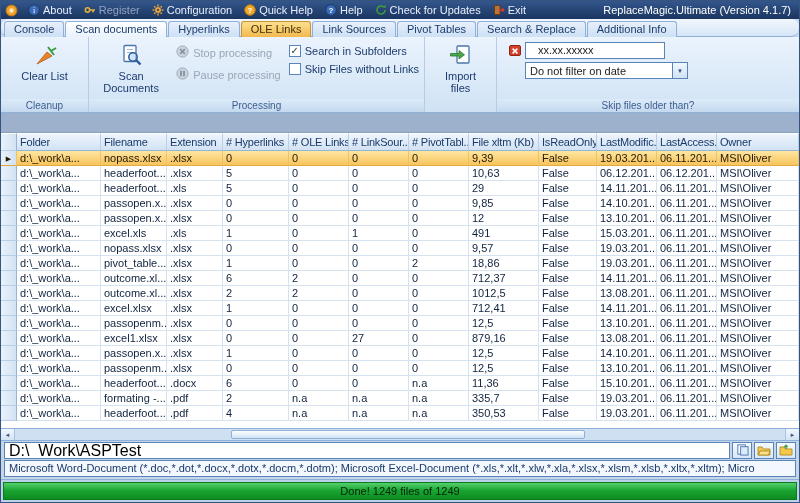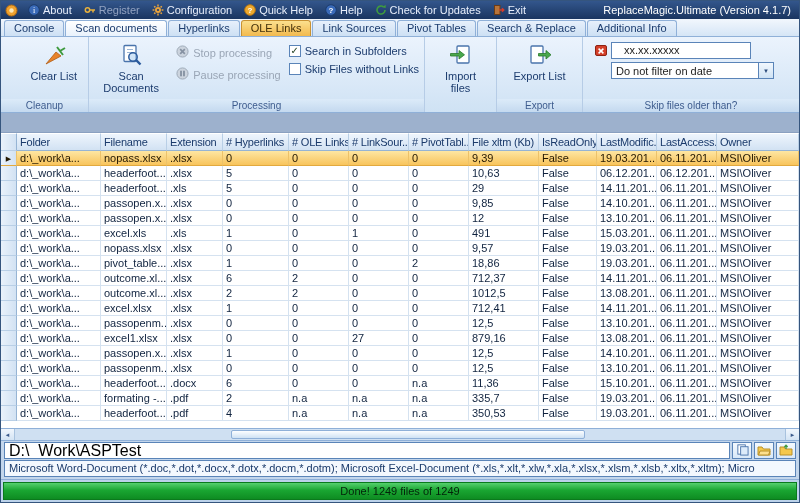--- a/index.html
+++ b/index.html
@@ -9,21 +9,21 @@
 
   
   .titlebar { height:18px; background:linear-gradient(#33568c,#1a3560); display:flex; align-items:center; padding:0 4px; color:#e8effc; flex:0 0 auto; }
   .app-icon { width:13px; height:13px; margin-right:4px; flex:0 0 auto; }
   .menu-item { display:flex; align-items:center; gap:3px; padding:0 6px; height:100%; white-space:nowrap; cursor:default; }
   .menu-item.disabled { color:#93a3c2; }
   .ti { width:12px; height:12px; display:inline-block; flex:0 0 auto; }
   .titlebar-title { margin-left:auto; padding-right:4px; color:#ffffff; white-space:nowrap; }
 
   
-  .tabbar { height:18px; background:linear-gradient(#f2f7fd,#d5e5f6); border-bottom:1px solid #8fb0d8; display:flex; align-items:flex-end; padding:2px 3px 0; gap:1px; flex:0 0 auto; }
+  .tabbar { height:18px; background:linear-gradient(#f2f7fd,#d5e5f6); border-bottom:1px solid #8fb0d8; display:flex; align-items:center; padding:2px 3px 0; gap:1px; flex:0 0 auto;border-radius:8px; }
   .tab { padding:1px 9px 2px; border:1px solid #8fb0d8; border-bottom:none; border-radius:3px 3px 0 0; background:linear-gradient(#e7f0fb,#cde0f4); color:#1c3c6e; white-space:nowrap; cursor:default; }
   .tab.active { background:linear-gradient(#ffffff,#e9f2fc); }
   .tab.highlight { background:linear-gradient(#fbe08e,#f2b94e); border-color:#c89233; color:#42300a; }
 
   
   .ribbon { height:76px; background:linear-gradient(#ebf3fd,#cfe2f4); border-bottom:1px solid #8fb0d8; display:flex; flex:0 0 auto; }
   .rgroup { display:flex; flex-direction:column; border-right:1px solid #b6cce6; }
   .rgroup-content { flex:1; display:flex; align-items:flex-start; padding:3px 5px 0; gap:8px; }
   .rgroup-caption { height:13px; line-height:13px; text-align:center; color:#3e5c8e; font-size:10px; background:linear-gradient(#dcebf9,#c4d9ef); white-space:nowrap; overflow:hidden; }
   .bigbtn { display:flex; flex-direction:column; align-items:center; gap:1px; padding:2px 5px; border:1px solid transparent; border-radius:3px; color:#1c3c6e; text-align:center; line-height:12px; cursor:default; }
@@ -148,21 +148,21 @@
     <div class="tab highlight">OLE Links</div>
     <div class="tab">Link Sources</div>
     <div class="tab">Pivot Tables</div>
     <div class="tab">Search &amp; Replace</div>
     <div class="tab">Additional Info</div>
   </div>
 
   <div class="ribbon">
 
     <div class="rgroup" style="width:88px;">
-      <div class="rgroup-content" style="justify-content:flex-end;">
+      <div class="rgroup-content" style="justify-content:center;">
         <div class="bigbtn">
           <span><svg viewBox="0 0 24 24" width="24" height="24">
                 <path d="M4 21 L14 9 L19 13 Z" fill="#e8832a" stroke="#b05a12" stroke-width="0.8"></path>
                 <path d="M15 4 L18 8 M18 8 L23 5 M18 8 L21 12" stroke="#3f9b3f" fill="none" stroke-width="2"></path>
               </svg></span>
           <span>Clear List</span>
         </div>
       </div>
       <div class="rgroup-caption">Cleanup</div>
     </div>
@@ -217,32 +217,20 @@
           <span><svg viewBox="0 0 24 24" width="24" height="24">
                 <rect x="8" y="3" width="12" height="17" rx="1" fill="#fff" stroke="#4a74ac" stroke-width="1.3"></rect>
                 <path d="M1.5 10.5 L10 10.5 L10 7.5 L15.5 11.8 L10 16 L10 13 L1.5 13 Z" fill="#49a84d" stroke="#2a7a2a" stroke-width="0.8"></path>
               </svg></span>
           <span>Import files</span>
         </div>
       </div>
       <div class="rgroup-caption">Import</div>
     </div>
 
-    <div class="rgroup" style="width:86px;">
-      <div class="rgroup-content" style="justify-content:center;">
-        <div class="bigbtn" style="max-width:66px;">
-          <span><svg viewBox="0 0 24 24" width="24" height="24">
-                <rect x="3" y="3" width="12" height="17" rx="1" fill="#fff" stroke="#4a74ac" stroke-width="1.3"></rect>
-                <path d="M10.5 10.5 L18 10.5 L18 7.5 L23 11.8 L18 16 L18 13 L10.5 13 Z" fill="#49a84d" stroke="#2a7a2a" stroke-width="0.8"></path>
-              </svg></span>
-          <span>Export List</span>
-        </div>
-      </div>
-      <div class="rgroup-caption">Export</div>
-    </div>
 
     <div class="rgroup" style="flex:1; border-right:none;">
       <div class="rgroup-content" style="flex-direction:column; gap:0; padding-left:12px;">
         <div class="datebox-row">
           <span><svg viewBox="0 0 12 12" width="12" height="12">
                 <rect x="0.5" y="1.5" width="11" height="10" rx="1.5" fill="#d4402a" stroke="#8e2313"></rect>
                 <line x1="3.6" y1="4.6" x2="8.4" y2="9.4" stroke="#fff" stroke-width="1.5"></line>
                 <line x1="8.4" y1="4.6" x2="3.6" y2="9.4" stroke="#fff" stroke-width="1.5"></line>
               </svg></span>
           <div class="datebox">xx.xx.xxxxx</div>

